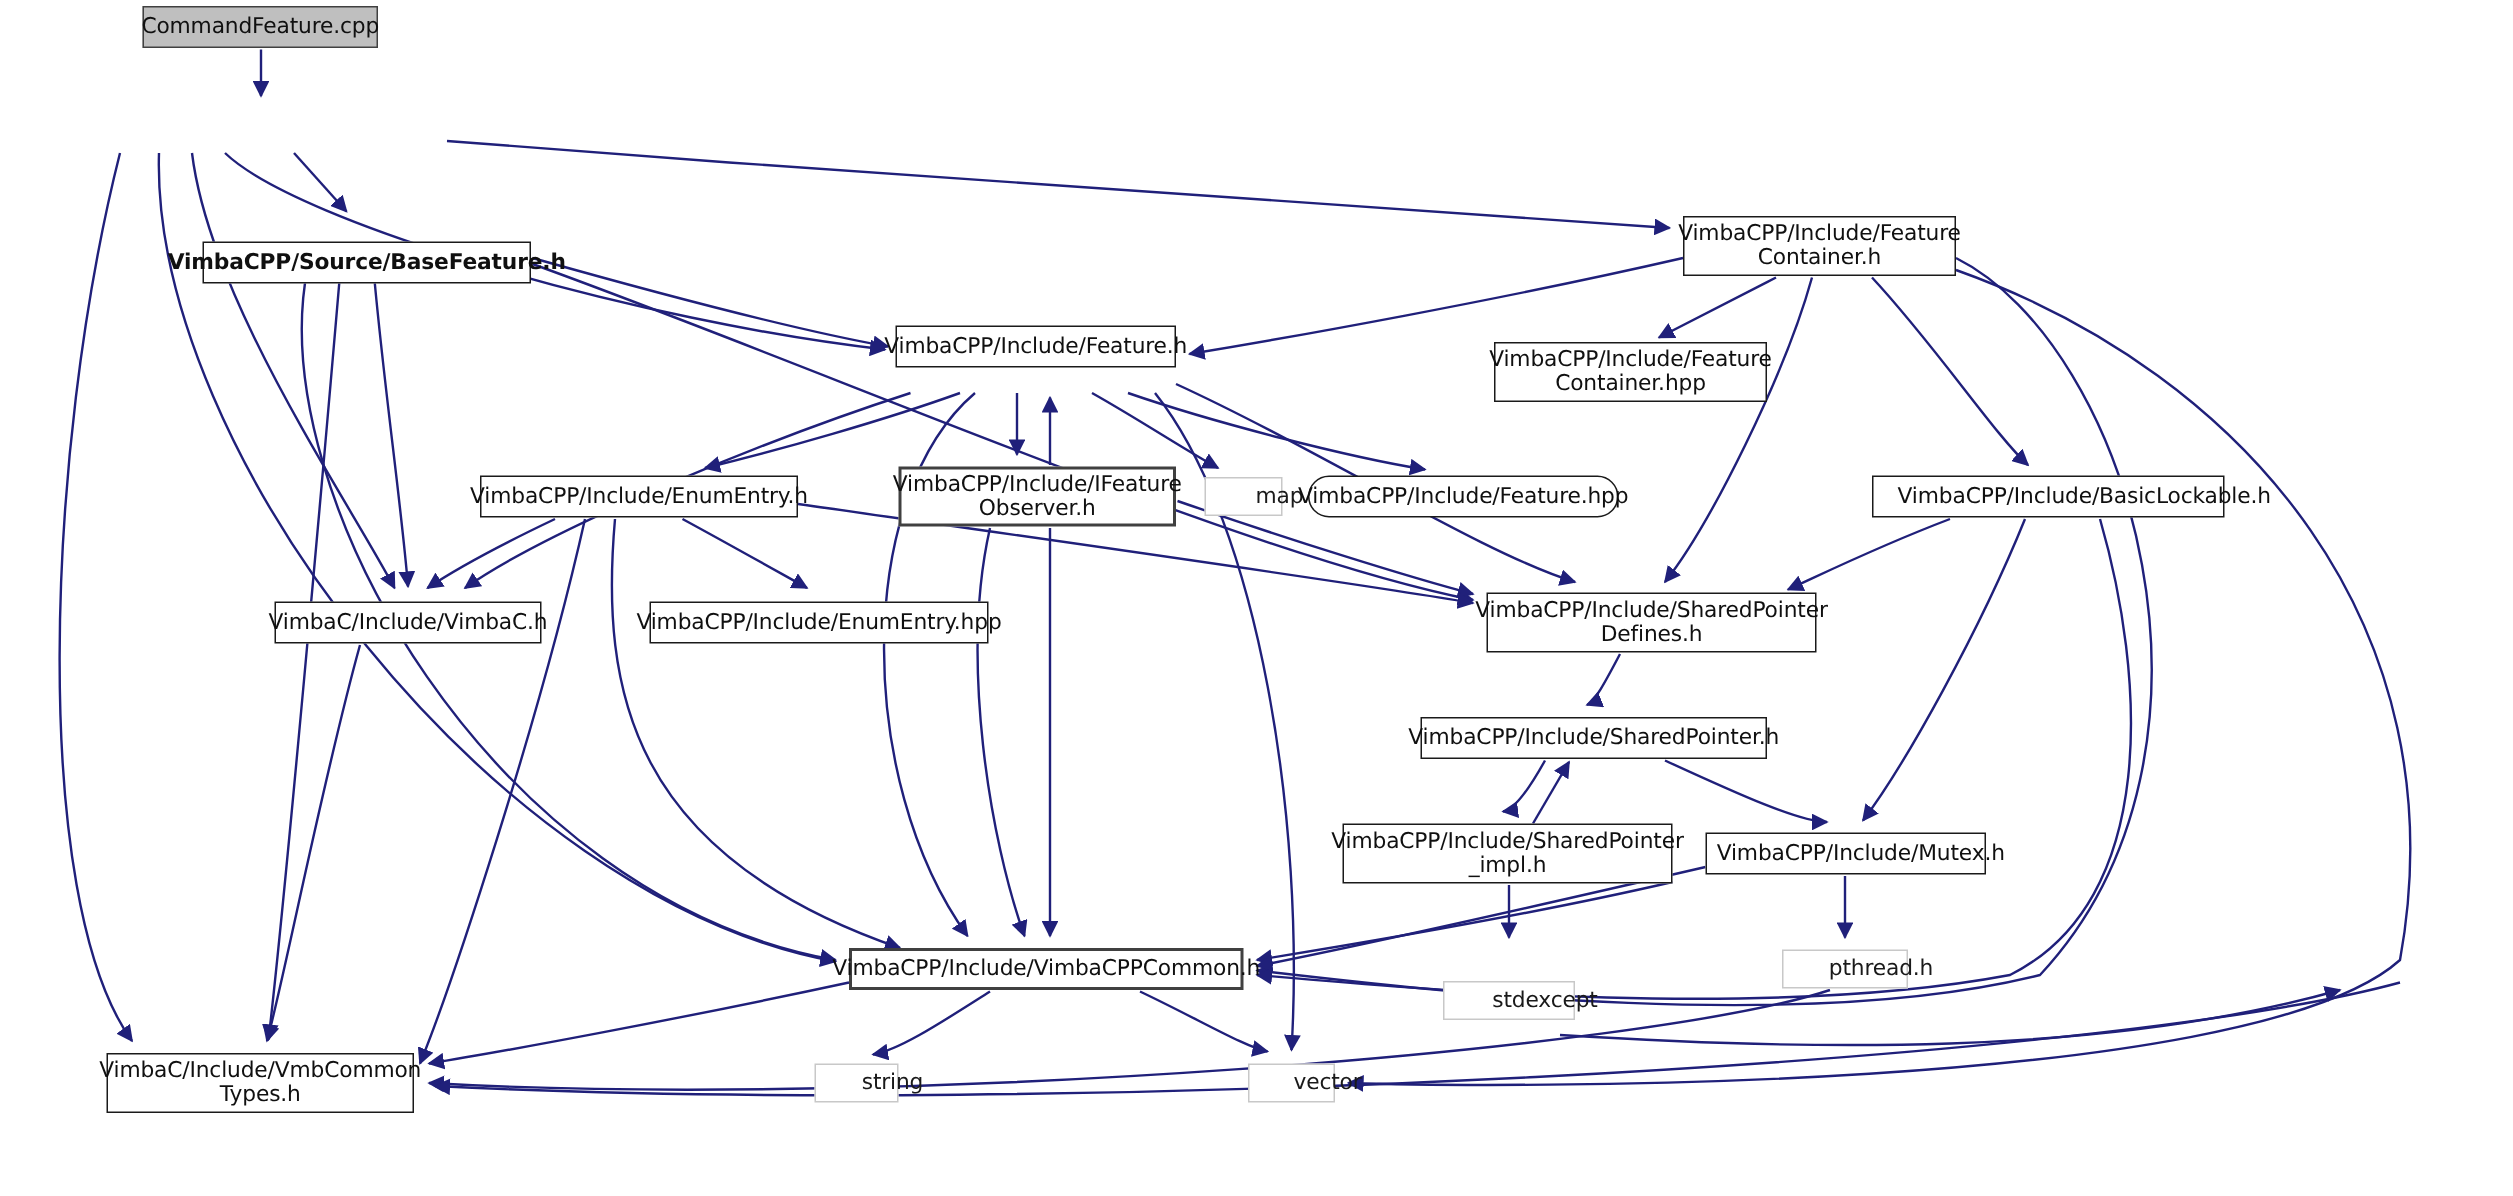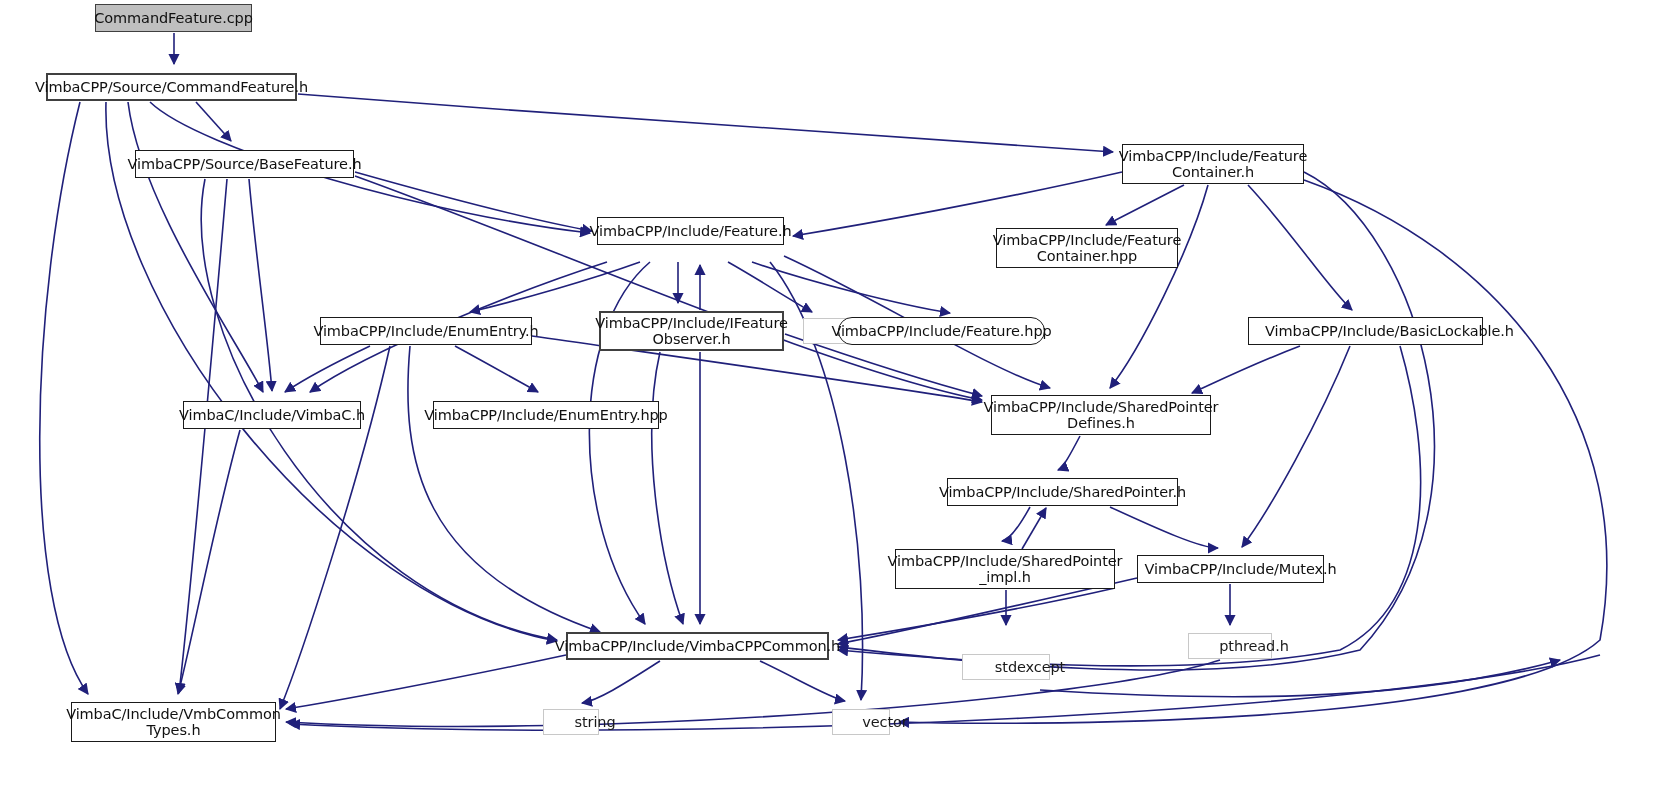--- a/index.html
+++ b/index.html
@@ -173,32 +173,31 @@
 
       <path class="edge" d="M 240,430 C 215,520 190,650 178,694" marker-end="url(#arrow)"></path>
 
       <path class="edge" d="M 1220,660 C 1100,700 600,740 286,722" marker-end="url(#arrow)"></path>
       <path class="edge" d="M 1600,655 C 1400,710 700,745 290,724" marker-end="url(#arrow)"></path>
       <path class="edge" d="M 1040,690 C 1200,700 1400,705 1560,660" marker-end="url(#arrow)"></path>
     </g>
   </svg>
 
   <div class="node-box kind-root" style="left:95px;  top:4px;   width:157px; height:28px;">CommandFeature.cpp</div>
-  <div class="node-box kind-emph" style="left:46px;  top:73px;  width:251px; height:28px;">VimbaCPP/Source/CommandFeature.h</div>
-  <div class="node-box kind-header" style="left:135px; top:150px; width:219px; height:28px;">VimbaCPP/Source/BaseFeature.h</div>
+  <div class="node-box kind-header" style="left:135px; top:161px; width:219px; height:28px;font-weight:bold;">VimbaCPP/Source/BaseFeature.h</div>
   <div class="node-box kind-header" style="left:1122px; top:144px; width:182px; height:40px;">VimbaCPP/Include/Feature
 Container.h</div>
   <div class="node-box kind-header" style="left:597px; top:217px; width:187px; height:28px;">VimbaCPP/Include/Feature.h</div>
   <div class="node-box kind-header" style="left:996px; top:228px; width:182px; height:40px;">VimbaCPP/Include/Feature
 Container.hpp</div>
   <div class="node-box kind-header" style="left:320px; top:317px; width:212px; height:28px;">VimbaCPP/Include/EnumEntry.h</div>
   <div class="node-box kind-emph" style="left:599px; top:311px; width:185px; height:40px;">VimbaCPP/Include/IFeature
 Observer.h</div>
   <div class="node-box kind-system" style="left:803px; top:318px; width:52px;  height:26px;">map</div>
-  <div class="node-box kind-header" style="left:838px; top:317px; width:207px; height:28px;border-radius:14px;">VimbaCPP/Include/Feature.hpp</div>
+  <div class="node-box kind-header" style="left:872px; top:317px; width:207px; height:28px;border-radius:14px;">VimbaCPP/Include/Feature.hpp</div>
   <div class="node-box kind-header" style="left:1248px; top:317px; width:235px; height:28px;padding-left:48px;">VimbaCPP/Include/BasicLockable.h</div>
   <div class="node-box kind-header" style="left:183px; top:401px; width:178px; height:28px;">VimbaC/Include/VimbaC.h</div>
   <div class="node-box kind-header" style="left:433px; top:401px; width:226px; height:28px;">VimbaCPP/Include/EnumEntry.hpp</div>
   <div class="node-box kind-header" style="left:991px; top:395px; width:220px; height:40px;">VimbaCPP/Include/SharedPointer
 Defines.h</div>
   <div class="node-box kind-header" style="left:947px; top:478px; width:231px; height:28px;">VimbaCPP/Include/SharedPointer.h</div>
   <div class="node-box kind-header" style="left:895px; top:549px; width:220px; height:40px;">VimbaCPP/Include/SharedPointer
 _impl.h</div>
   <div class="node-box kind-header" style="left:1137px; top:555px; width:187px; height:28px;padding-left:20px;">VimbaCPP/Include/Mutex.h</div>
   <div class="node-box kind-emph" style="left:566px; top:632px; width:263px; height:28px;">VimbaCPP/Include/VimbaCPPCommon.h</div>

